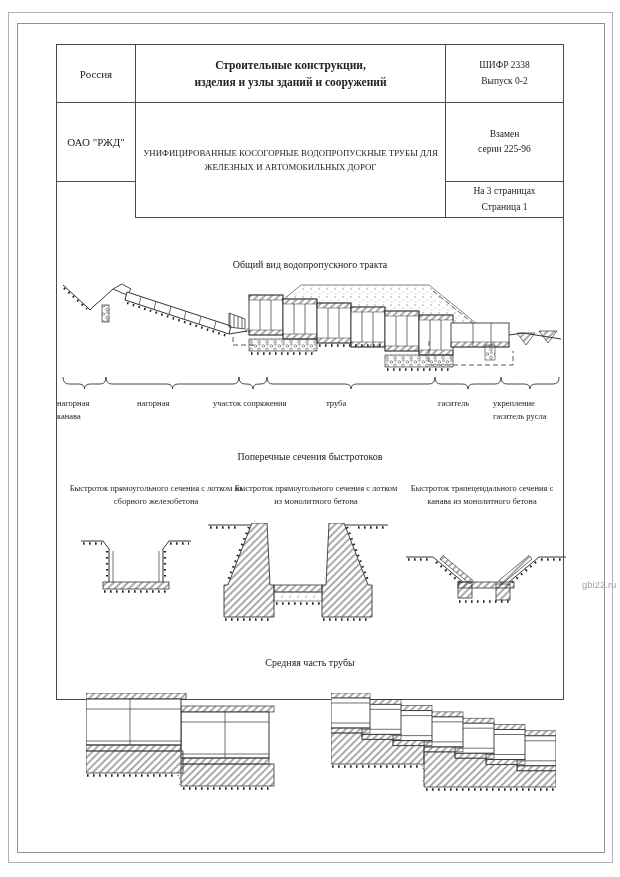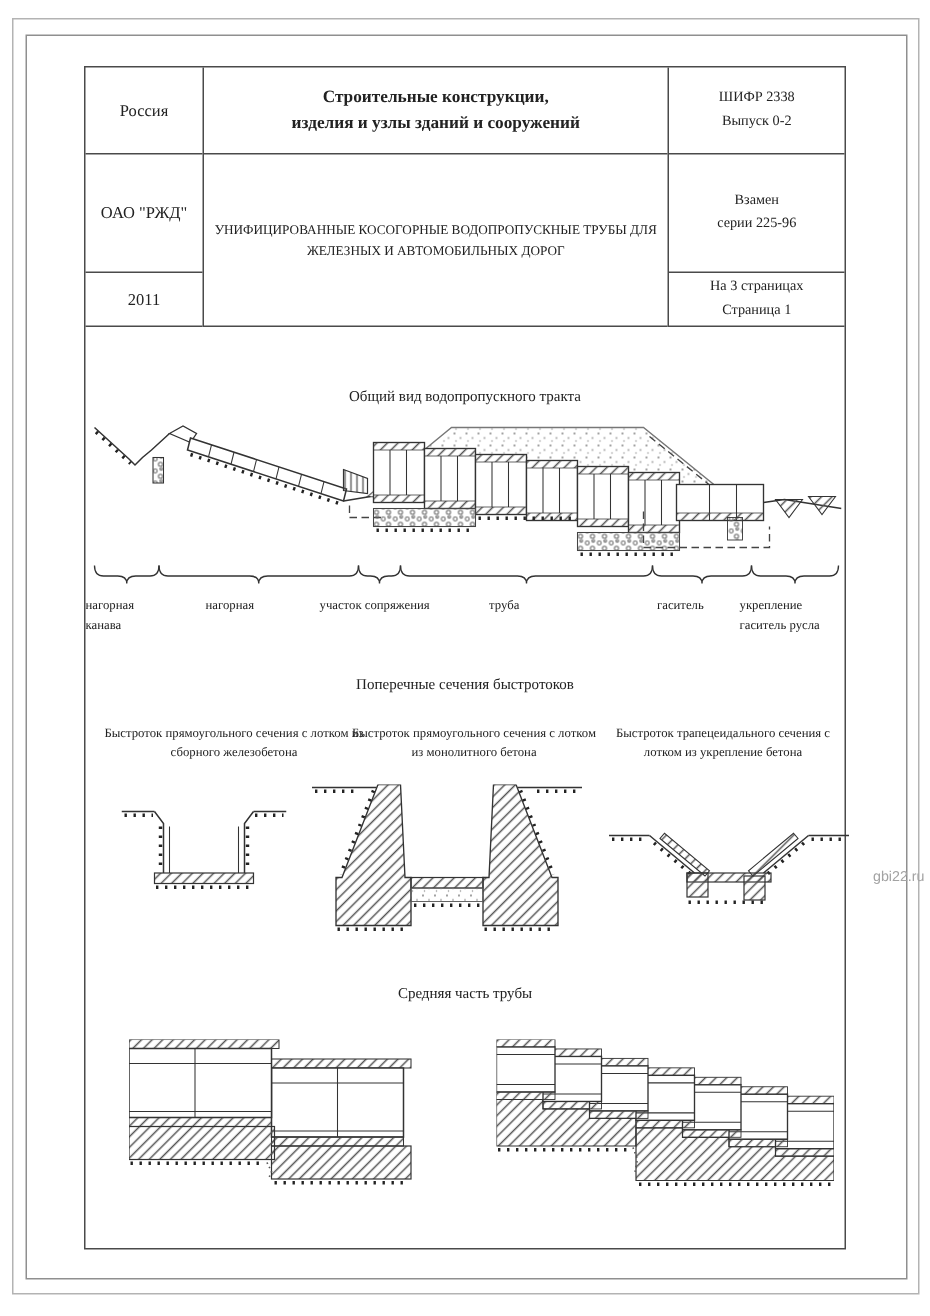--- a/index.html
+++ b/index.html
@@ -1,20 +1,20 @@
 <!DOCTYPE html>
 <html><head>
 <meta charset="utf-8">
 <style>
   html,body{margin:0;padding:0;background:#fff;}
   .page{position:relative;width:620px;height:877px;background:#fff;overflow:hidden;
         font-family:"Liberation Serif", serif;color:#222;}
   .border-outer{position:absolute;left:8px;top:12px;width:603px;height:849px;border:1px solid #b3b3b3;}
   .border-inner{position:absolute;left:17px;top:23px;width:586px;height:828px;border:1px solid #8f8f8f;}
-  .content{position:absolute;left:56px;top:44px;width:508px;height:789px;border:1.5px solid #4a4a4a;box-sizing:border-box;}
+  .content{position:absolute;left:56px;top:44px;width:508px;height:656px;border:1.5px solid #4a4a4a;box-sizing:border-box;}
 
   
   .titleblock{position:absolute;left:0;top:0;width:100%;height:173px;display:flex;box-sizing:border-box;}
   .tb-col{display:flex;flex-direction:column;box-sizing:border-box;}
   .tb-col1{width:79px;border-right:1.5px solid #4a4a4a;}
   .tb-col2{width:310px;border-right:1.5px solid #4a4a4a;}
   .tb-col3{flex:1;}
   .tb-cell{display:flex;flex-direction:column;align-items:center;justify-content:center;text-align:center;
            border-bottom:1.5px solid #4a4a4a;box-sizing:border-box;}
   .h58{height:58px}.h79{height:79px}.h36{height:36px}.h115{height:115px}
@@ -46,21 +46,20 @@
 <div class="page">
   <div class="border-outer"></div>
   <div class="border-inner"></div>
 
   <div class="content">
 
     <div class="titleblock">
       <div class="tb-col tb-col1">
         <div class="tb-cell h58 cell-plain">Россия</div>
         <div class="tb-cell h79 cell-plain">ОАО "РЖД"</div>
-        <div class="tb-cell h36 cell-plain">2011</div>
       </div>
       <div class="tb-col tb-col2">
         <div class="tb-cell h58 cell-series">
           <div>Строительные конструкции,</div>
           <div>изделия и узлы зданий и сооружений</div>
         </div>
         <div class="tb-cell h115 cell-doctitle">
           <div class="wrapbox">УНИФИЦИРОВАННЫЕ КОСОГОРНЫЕ ВОДОПРОПУСКНЫЕ ТРУБЫ ДЛЯ ЖЕЛЕЗНЫХ И АВТОМОБИЛЬНЫХ ДОРОГ</div>
         </div>
       </div>
@@ -186,21 +185,21 @@
     <div class="brace-label" style="left:80px;top:352px;width:70px">нагорная</div>
     <div class="brace-label" style="left:156px;top:352px;width:80px">участок сопряжения</div>
     <div class="brace-label" style="left:269px;top:352px;width:50px">труба</div>
     <div class="brace-label" style="left:381px;top:352px;width:60px">гаситель</div>
     <div class="brace-label" style="left:436px;top:352px;width:74px">укрепление гаситель русла</div>
 
     <div class="fig-title" style="top:406px">Поперечные сечения быстротоков</div>
 
     <div class="caption" style="left:174px;top:437px;width:170px">Быстроток прямоугольного сечения с лотком из монолитного бетона</div>
     <div class="caption" style="left:10px;top:437px;width:178px">Быстроток прямоугольного сечения с лотком из сборного железобетона</div>
-    <div class="caption" style="left:345px;top:437px;width:160px">Быстроток трапецеидального сечения с лотком из укрепление бетона</div>
+    <div class="caption" style="left:345px;top:437px;width:160px">Быстроток трапецеидального сечения с канава из монолитного бетона</div>
 
     <svg width="110" height="78" viewBox="0 0 110 78" style="position:absolute;left:24px;top:484px">
       <line x1="0" y1="12" x2="22" y2="12" class="ln"></line>
       <line x1="2" y1="14.5" x2="21" y2="14.5" class="tk"></line>
       <polyline points="22,12 28,20 28,53" class="ln"></polyline>
       <line x1="32" y1="22" x2="32" y2="53" class="th"></line>
       <line x1="26" y1="22" x2="26" y2="52" class="tk"></line>
       <polyline points="88,12 82,20 82,53" class="ln"></polyline>
       <line x1="78" y1="22" x2="78" y2="53" class="th"></line>
       <line x1="84" y1="22" x2="84" y2="52" class="tk"></line>

